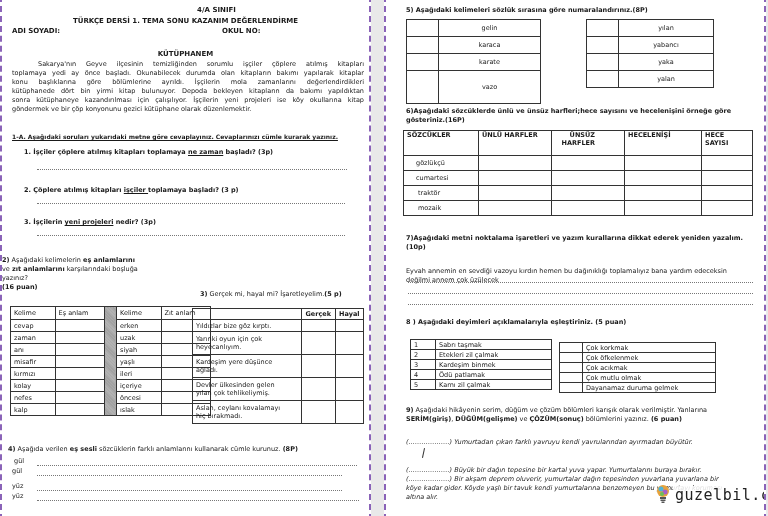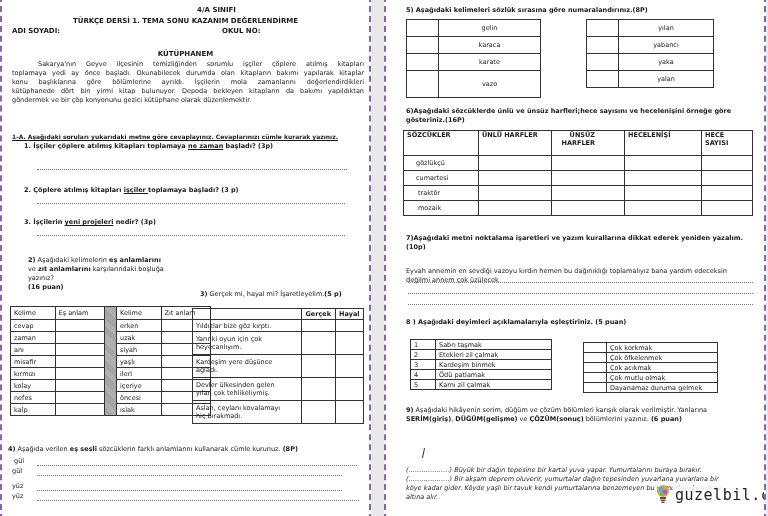--- a/index.html
+++ b/index.html
@@ -45,44 +45,45 @@
   <div class="abs c b t7" style="left:0;width:367px;top:21px;">TÜRKÇE DERSİ 1. TEMA SONU KAZANIM DEĞERLENDİRME</div>
   <div class="abs b t7" style="left:10px;top:31px;">ADI SOYADI:</div>
   <div class="abs b t7" style="left:220px;top:31px;">OKUL NO:</div>
 
   <div class="abs c b t7" style="left:0;width:367px;top:54px;">KÜTÜPHANEM</div>
   <div class="abs t6" style="left:10px;width:352px;top:64px;text-align:justify;">
     <div style="text-indent:26px;text-align-last:justify;">Sakarya'nın Geyve ilçesinin temizliğinden sorumlu işçiler çöplere atılmış kitapları</div>
     <div style="text-align-last:justify;">toplamaya yedi ay önce başladı. Okunabilecek durumda olan kitapların bakımı yapılarak kitaplar</div>
     <div style="text-align-last:justify;">konu başlıklarına göre bölümlerine ayrıldı. İşçilerin mola zamanlarını değerlendirdikleri</div>
     <div style="text-align-last:justify;">kütüphanede dört bin yirmi kitap bulunuyor. Depoda bekleyen kitapların da bakımı yapıldıktan</div>
+    <div style="text-align-last:justify;">sonra kütüphaneye kazandırılması için çalışılıyor. İşçilerin yeni projeleri ise köy okullarına kitap</div>
     <div>göndermek ve bir çöp konyonunu gezici kütüphane olarak düzenlemektir.</div>
   </div>
 
   <div class="abs b u t6" style="left:10px;top:136px;font-size:6px;">1-A. Aşağıdaki soruları yukarıdaki metne göre cevaplayınız. Cevaplarınızı cümle kurarak yazınız.</div>
 
-  <div class="abs b t6" style="left:22px;top:146px;">
+  <div class="abs b t6" style="left:22px;top:152px;">
     <span>1.</span>
     <span>İşçiler çöplere atılmış kitapları toplamaya </span><span class="u">ne zaman</span><span> başladı? (3p)</span>
   </div>
   <div class="dots" style="left:35px;width:310px;top:173px;"></div>
 
   <div class="abs b t6" style="left:22px;top:190px;">
     <span>2.</span>
     <span>Çöplere atılmış kitapları </span><span class="u">işçiler </span><span>toplamaya başladı? (3 p)</span>
   </div>
   <div class="dots" style="left:35px;width:308px;top:207px;"></div>
 
   <div class="abs b t6" style="left:22px;top:222px;">
     <span>3.</span>
     <span>İşçilerin </span><span class="u">yeni projeleri</span><span> nedir? (3p)</span>
   </div>
   <div class="dots" style="left:35px;width:308px;top:239px;"></div>
 
-  <div class="abs t6" style="left:26px;top:260px;width:180px;">
+  <div class="abs t6" style="left:0;top:260px;width:180px;">
     <div><span class="b">2)</span><span> Aşağıdaki kelimelerin </span><span class="b">eş anlamlarını</span></div>
     <div><span>ve </span><span class="b">zıt anlamlarını</span><span> karşılarındaki boşluğa</span></div>
     <div>yazınız?</div>
     <div class="b">(16 puan)</div>
   </div>
 
   <table style="left:8px;top:310px;width:201px;">
     <tbody>
         <tr style="height:13px;">
       <th style="width:30px;">Kelime</th>
@@ -215,21 +216,21 @@
           <td class="c">gelin</td>
         </tr>
     <tr style="height:17px;">
           <td></td>
           <td class="c">karaca</td>
         </tr>
     <tr style="height:17px;">
           <td></td>
           <td class="c">karate</td>
         </tr>
-    <tr style="height:27px;">
+    <tr style="height:33px;">
           <td></td>
           <td class="c">vazo</td>
         </tr>
   </tbody>
     </table>
   <table style="left:200px;top:23px;width:128px;">
     <tbody>
         <tr style="height:17px;">
           <td style="width:25px;"></td>
           <td class="c">yılan</td>
@@ -327,21 +328,21 @@
     <tr style="height:10px;">
           <td>4</td>
           <td>Ödü patlamak</td>
         </tr>
     <tr style="height:10px;">
           <td>5</td>
           <td>Karnı zil çalmak</td>
         </tr>
   </tbody>
     </table>
-  <table style="left:197px;top:346px;width:135px;">
+  <table style="left:173px;top:346px;width:157px;">
     <tbody>
         <tr style="height:10px;">
           <td style="width:16px;"></td>
           <td>Çok korkmak</td>
         </tr>
     <tr style="height:10px;">
           <td></td>
           <td>Çok öfkelenmek</td>
         </tr>
     <tr style="height:10px;">
@@ -355,20 +356,23 @@
     <tr style="height:10px;">
           <td></td>
           <td>Dayanamaz duruma gelmek</td>
         </tr>
   </tbody>
     </table>
 
   <div class="abs t6" style="left:20px;top:410px;width:345px;">
     <div><span class="b">9)</span><span> Aşağıdaki hikâyenin serim, düğüm ve çözüm bölümleri karışık olarak verilmiştir. Yanlarına</span></div>
     <div><span class="b">SERİM(giriş)</span><span>, </span><span class="b">DÜĞÜM(gelişme)</span><span> ve </span><span class="b">ÇÖZÜM(sonuç)</span><span> bölümlerini yazınız. </span><span class="b">(6 puan)</span></div>
+  </div>
+  <div class="abs t6 i" style="left:20px;top:442px;">
+    <span>(……………….)</span><span> Yumurtadan çıkan farklı yavruyu kendi yavrularından ayırmadan büyütür.</span>
   </div>
   <div class="abs" style="left:37px;top:452px;width:1px;height:10px;background:#333;transform:rotate(12deg);"></div>
   <div class="abs t6 i" style="left:20px;top:470px;width:345px;">
     <div><span>(……………….)</span><span> Büyük bir dağın tepesine bir kartal yuva yapar. Yumurtalarını buraya bırakır.</span></div>
     <div><span>(……………….)</span><span> Bir akşam deprem oluverir, yumurtalar dağın tepesinden yuvarlana yuvarlana bir</span></div>
     <div>köye kadar gider. Köyde yaşlı bir tavuk kendi yumurtalarına benzemeyen bu yumurtayı koruması</div>
     <div>altına alır.</div>
   </div>
 
   <div class="abs" style="left:270px;top:488px;width:14px;height:20px;">

